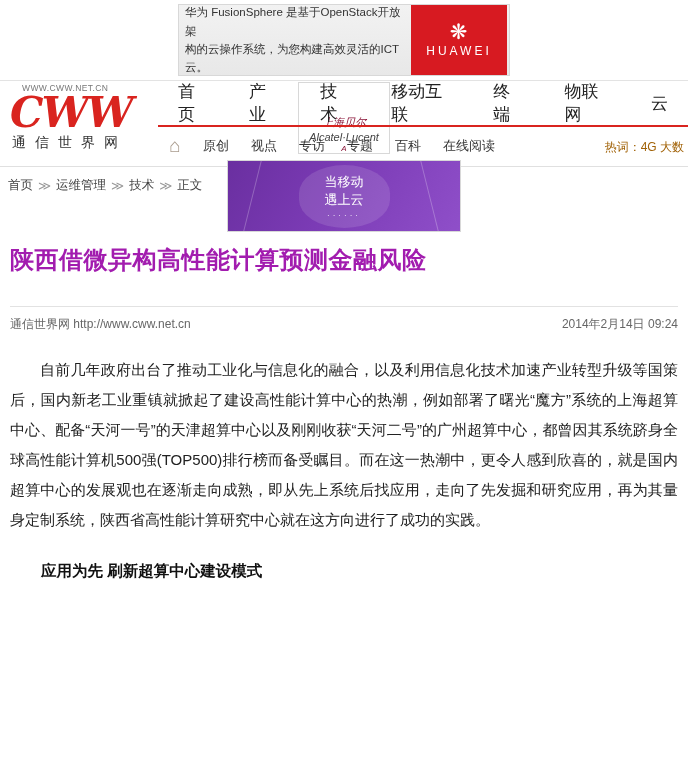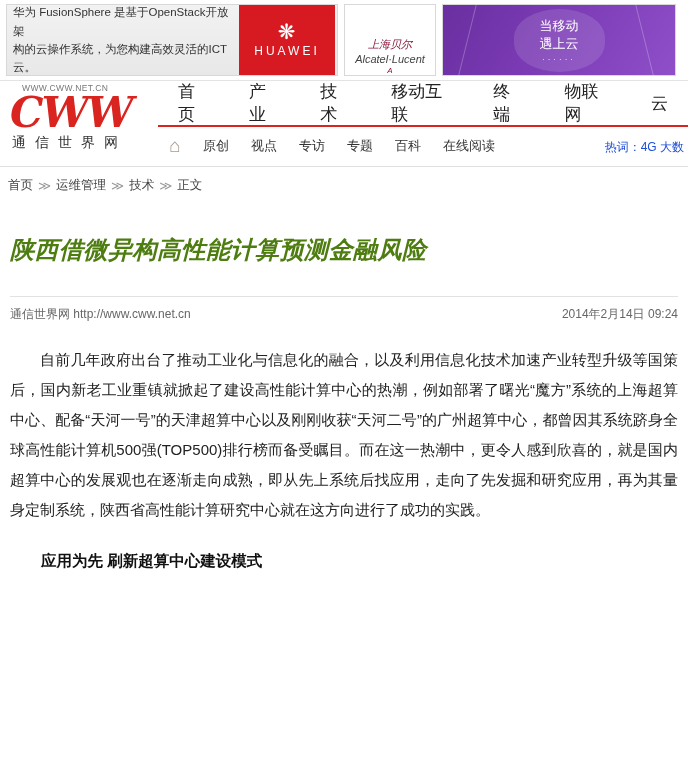--- a/index.html
+++ b/index.html
@@ -13,20 +13,21 @@
   }
   .page { width: 688px; height: 757px; position: relative; }
 
   
   .adbar {
     display: flex;
     height: 80px;
     padding: 4px 6px 4px 6px;
     gap: 6px;
     align-items: center;
+    flex-direction: column;
   }
   .ad {
     height: 72px;
     border: 1px solid #d8d8d8;
     position: relative;
     overflow: hidden;
     flex: 0 0 auto;
   }
   .ad1 {
     width: 332px;
@@ -170,21 +171,21 @@
     font-size: 13px;
     color: #333;
     text-decoration: none;
     padding: 0 11px;
   }
   .hotwords {
     position: absolute;
     right: 4px;
     bottom: 9px;
     font-size: 12px;
-    color: #1d4ed8;
+    color: #a16207;
     white-space: nowrap;
   }
 
   
   .crumbbar {
     border-top: 1px solid #e0e0e0;
     height: 38px;
     display: flex;
     align-items: center;
     padding: 0 8px;
@@ -192,24 +193,23 @@
     color: #444;
   }
   .crumbbar .sep { color: #999; margin: 0 5px; }
   .crumbbar a { color: #444; text-decoration: none; }
 
   
   .article { padding: 0 10px; }
   h1.title {
     font-size: 24px;
     font-weight: bold;
-    color: #4d7c0f;
-    margin: 30px 0 30px 0;
+    color: #a21caf;
+    margin: 40px 0 30px 0;
     letter-spacing: .5px;
-    font-style: italic;
   }
   .meta {
     border-top: 1px solid #e2e2e2;
     padding-top: 9px;
     font-size: 12px;
     color: #777;
     display: flex;
     justify-content: space-between;
     align-items: flex-start;
   }

